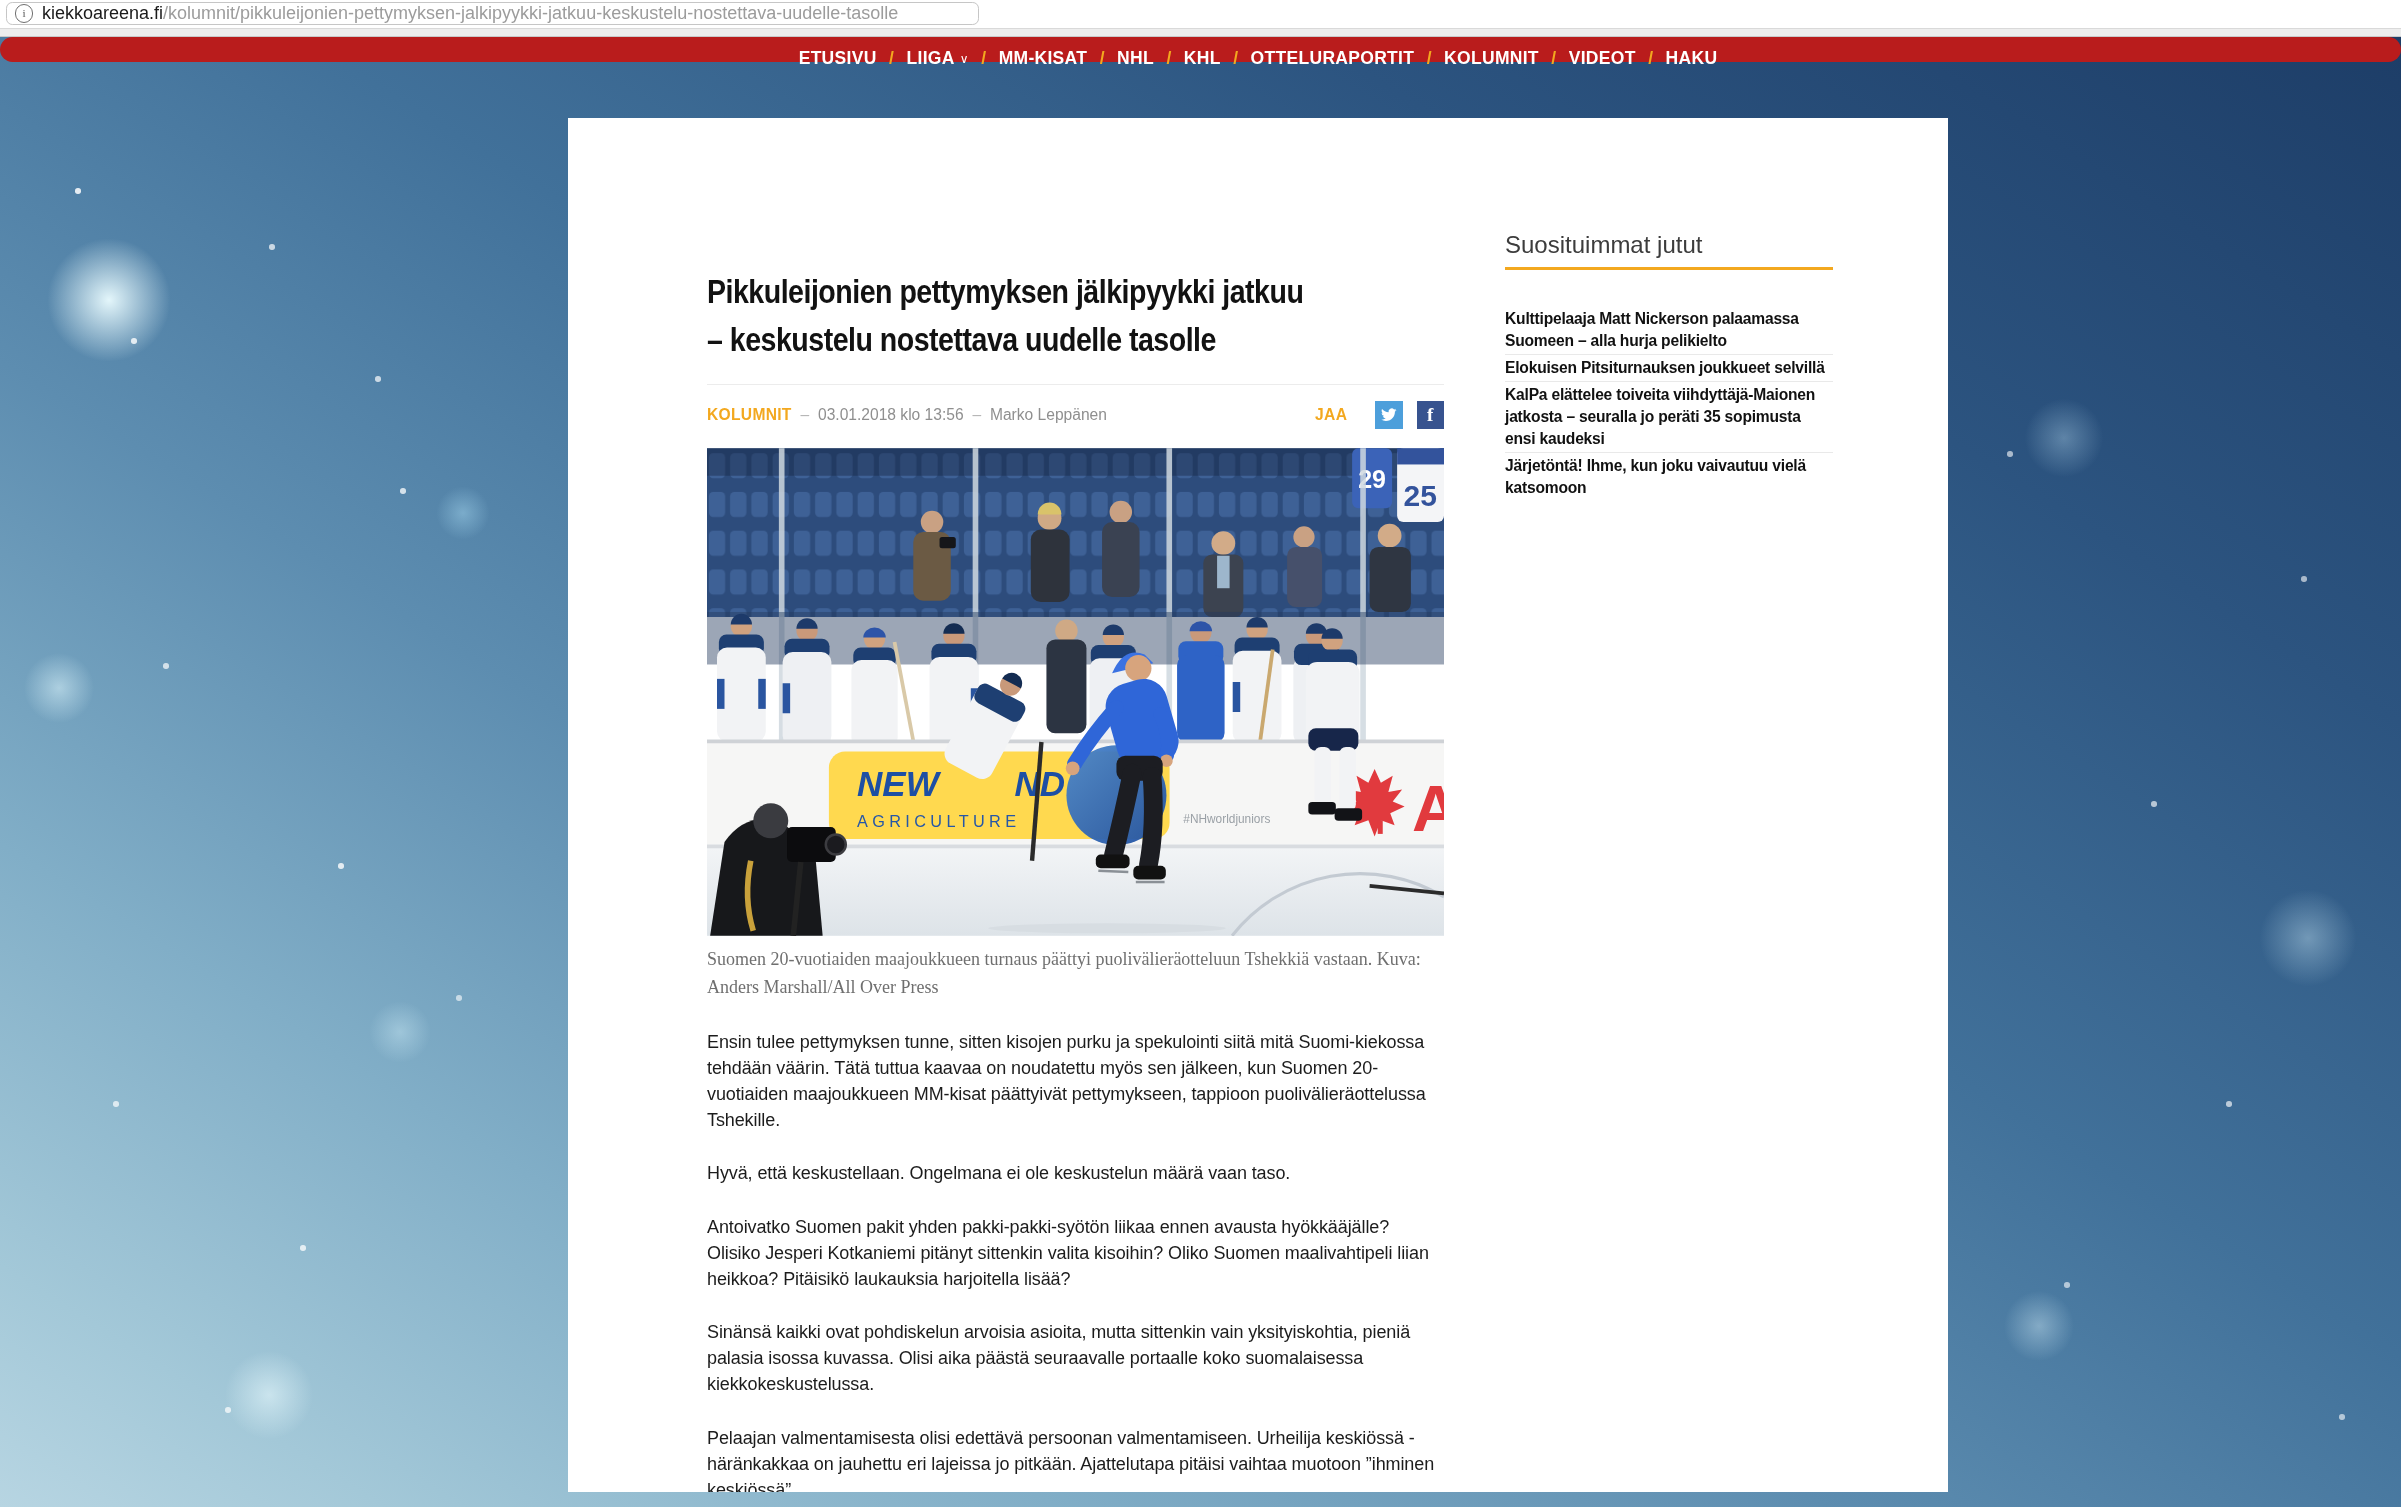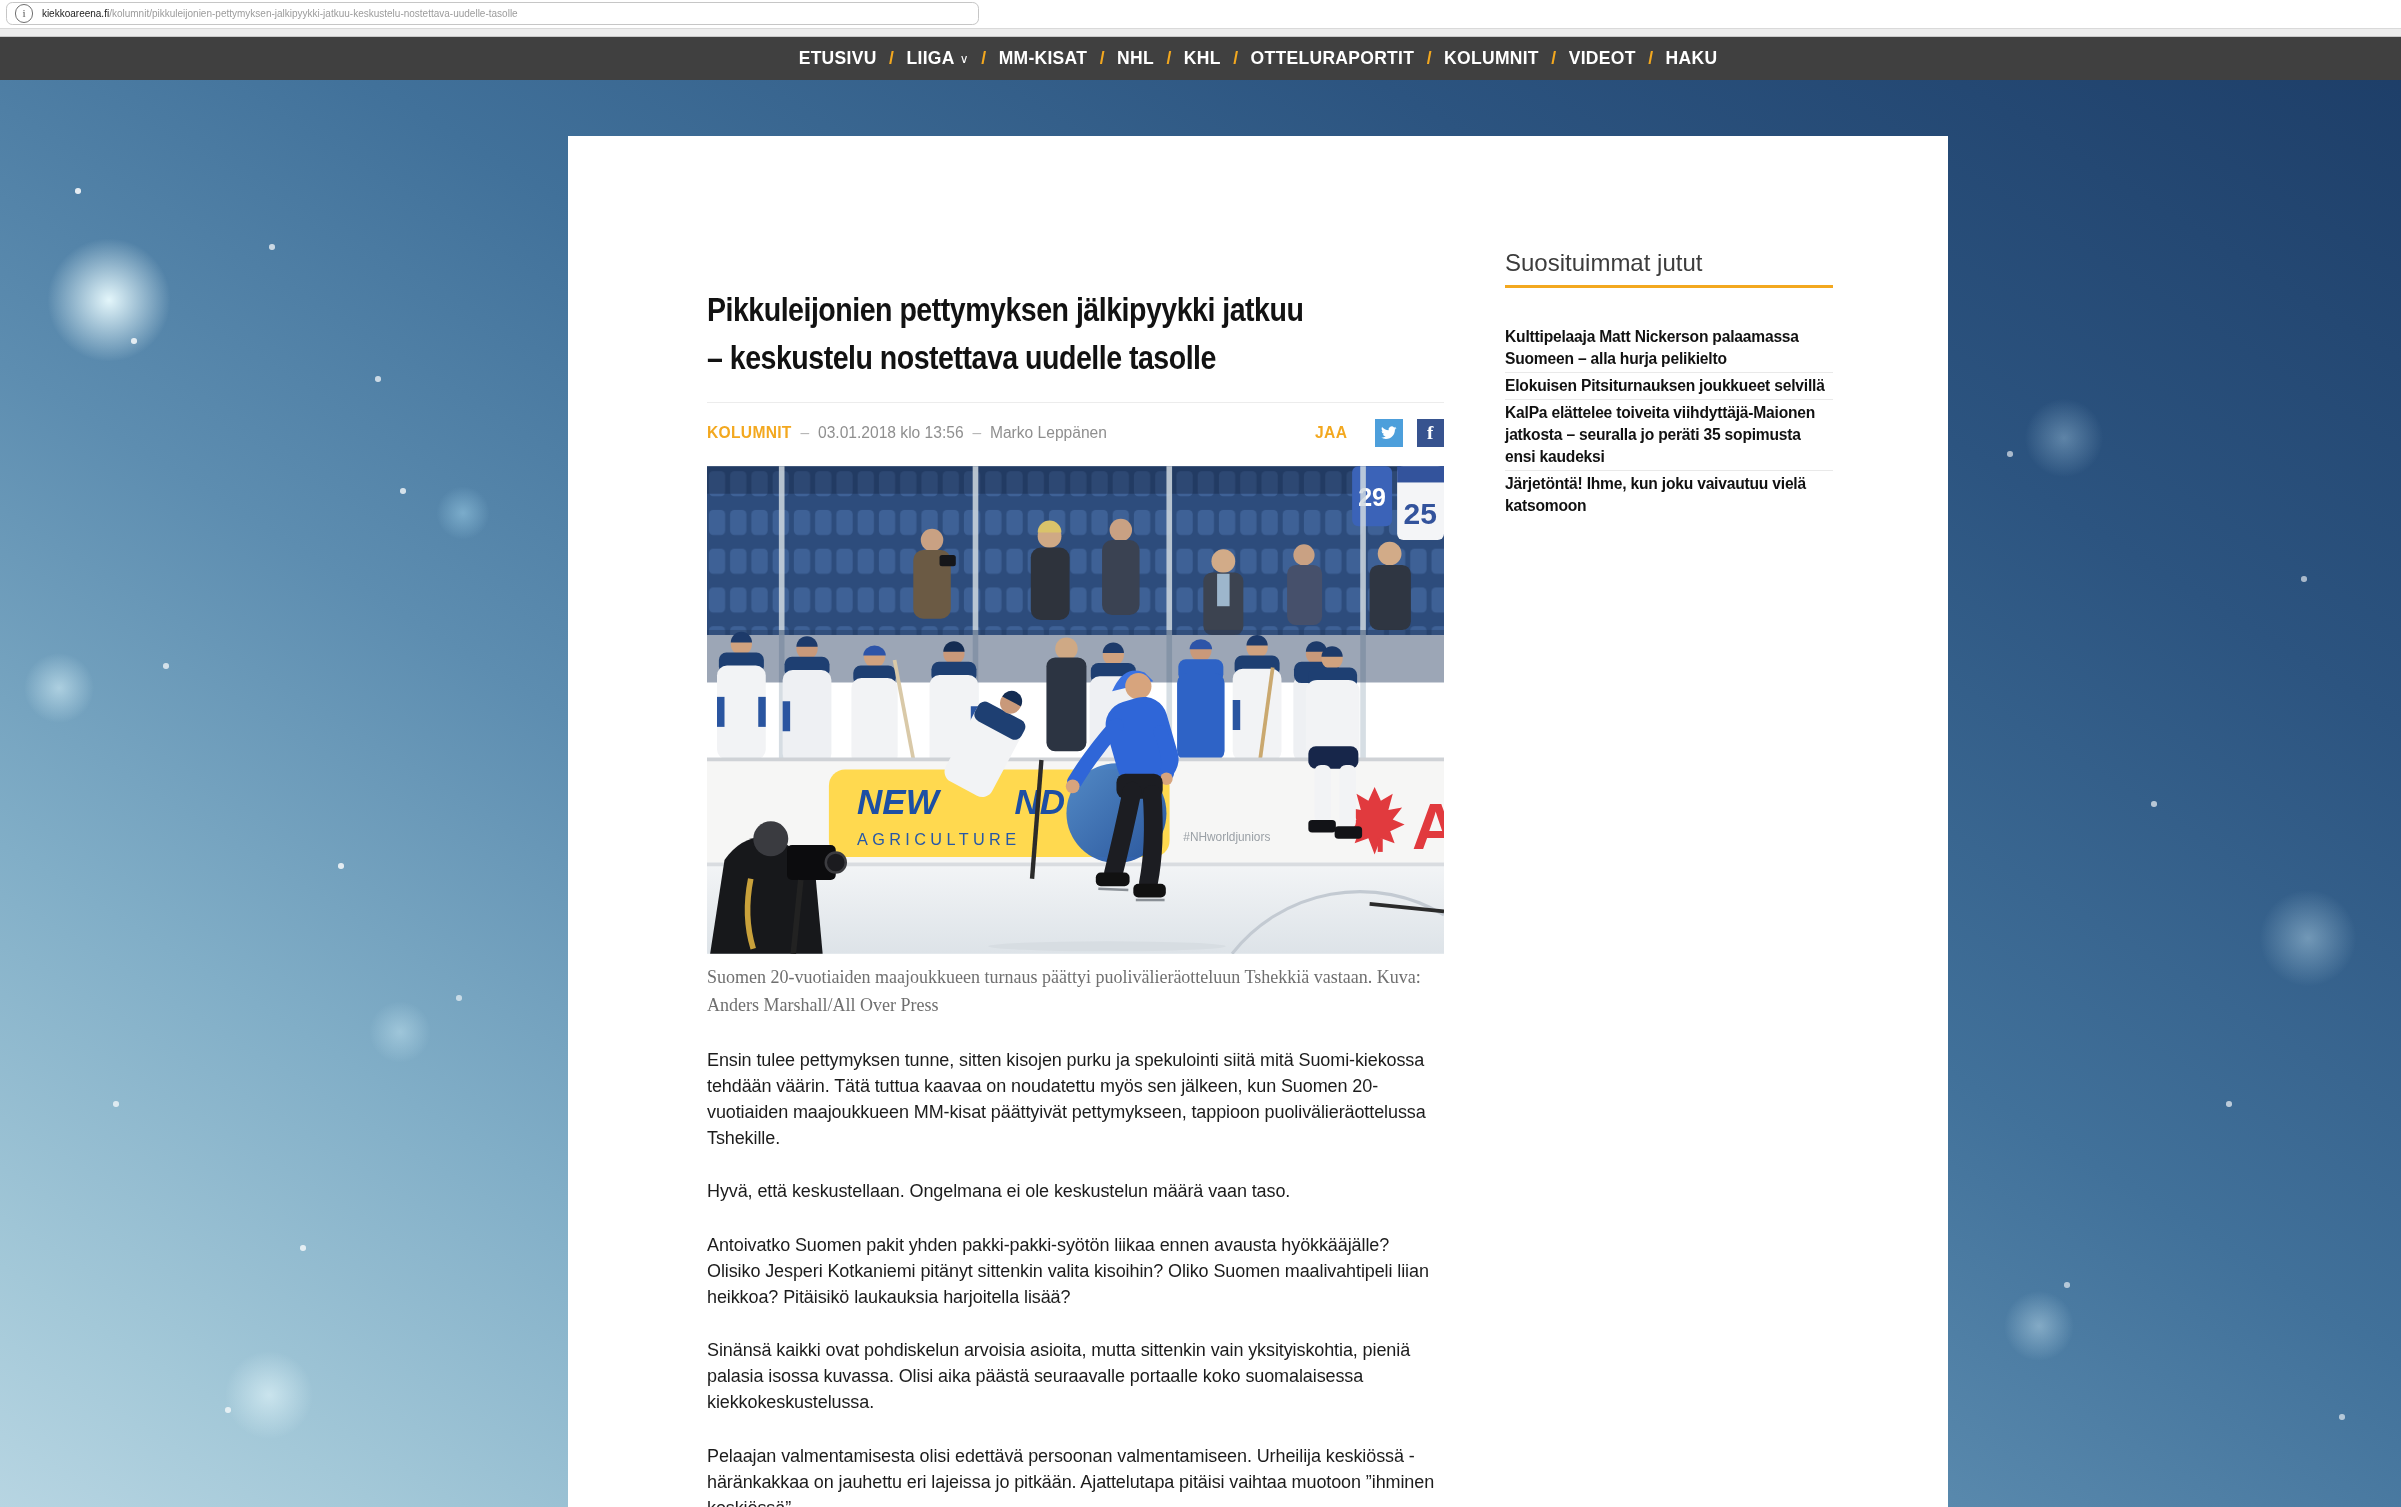--- a/index.html
+++ b/index.html
@@ -38,26 +38,26 @@
   .url-field{
     position:absolute;left:6.3px;top:1.9px;width:971px;height:21px;
     border:1.3px solid #c6c6c6;border-radius:6.3px;background:#fff;
     display:flex;align-items:center;
   }
   .info-icon{
     width:16.3px;height:16.3px;margin-left:7.5px;border:1.3px solid #6f6f6f;border-radius:50%;
     color:#555;font-size:11.3px;line-height:16.3px;text-align:center;font-family:"Liberation Serif",serif;
     flex:0 0 auto;
   }
-  .url-text{margin-left:8.8px;font-size:10px;white-space:nowrap;overflow:hidden;}
+  .url-text{margin-left:8.8px;font-size:18px;white-space:nowrap;overflow:hidden;}
   .url-host{color:#1b1b1b;}
   .url-path{color:#9c9c9c;}
   .chrome-strip{height:7.5px;background:#ededed;border-top:0.6px solid #d9d9d9;border-bottom:0.6px solid #c9c9c9;position:relative;z-index:5;}
   
-  .topnav{position:relative;height:43px;background:#404040;z-index:4;}
+  .topnav{position:relative;height:25px;background:#b91c1c;z-index:4;border-radius:17px;}
   .nav-inner{margin-left:568px;width:1380px;height:43px;display:flex;justify-content:center;align-items:center;gap:12.5px;}
   .nav-link{color:#ffffff;font-weight:700;font-size:17.5px;letter-spacing:0.3px;text-decoration:none;white-space:nowrap;display:flex;align-items:center;}
   .nav-sep{color:#f3a81f;font-weight:700;font-size:17.5px;}
   .nav-chevron{color:#ffffff;font-size:12px;margin-left:5px;font-weight:400;}
   
   .card{
     position:relative;margin-left:568px;margin-top:56px;width:1380px;height:1374px;
     background:#ffffff;overflow:hidden;z-index:3;
   }
   .main-col{position:absolute;left:139px;top:0;width:737px;}

